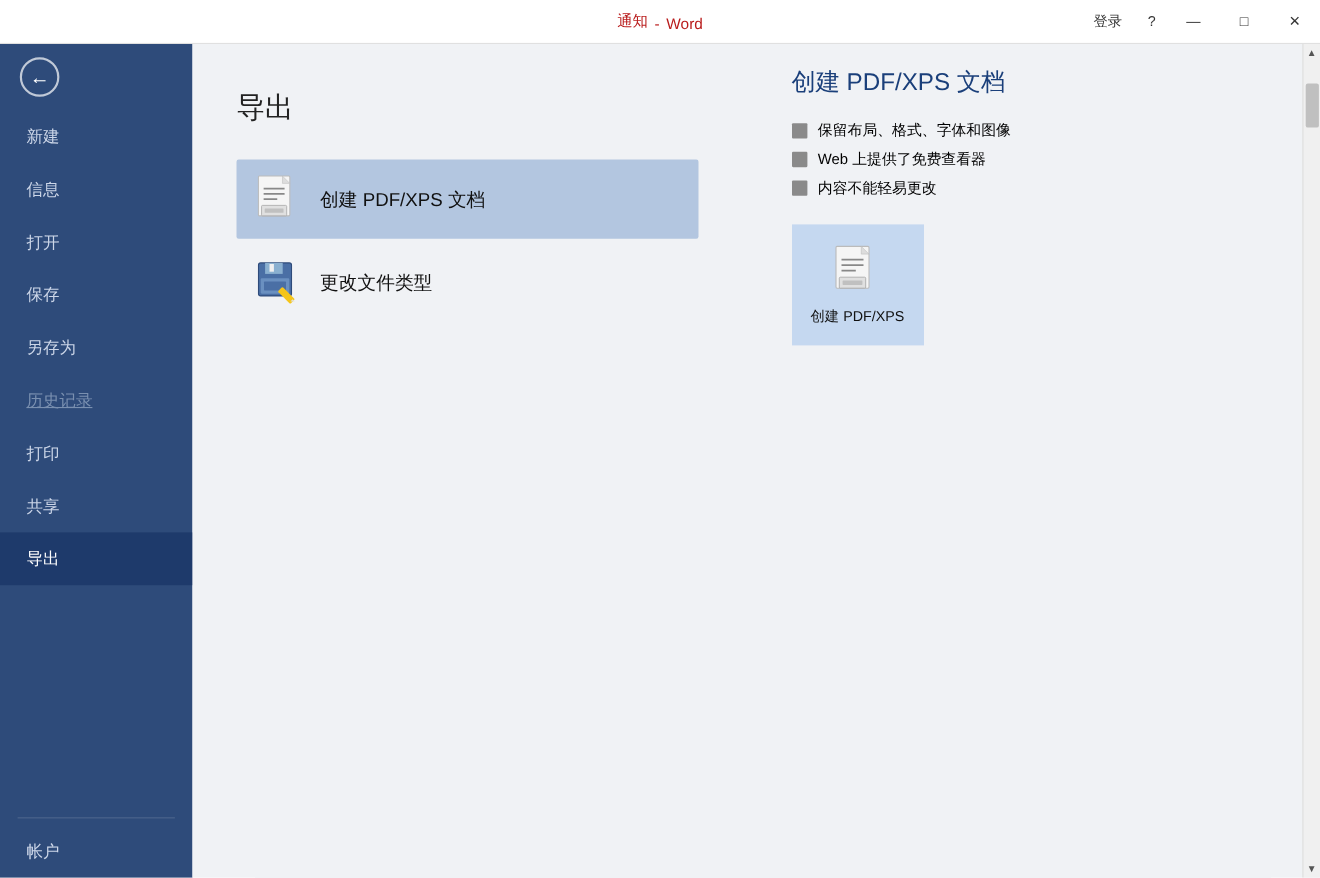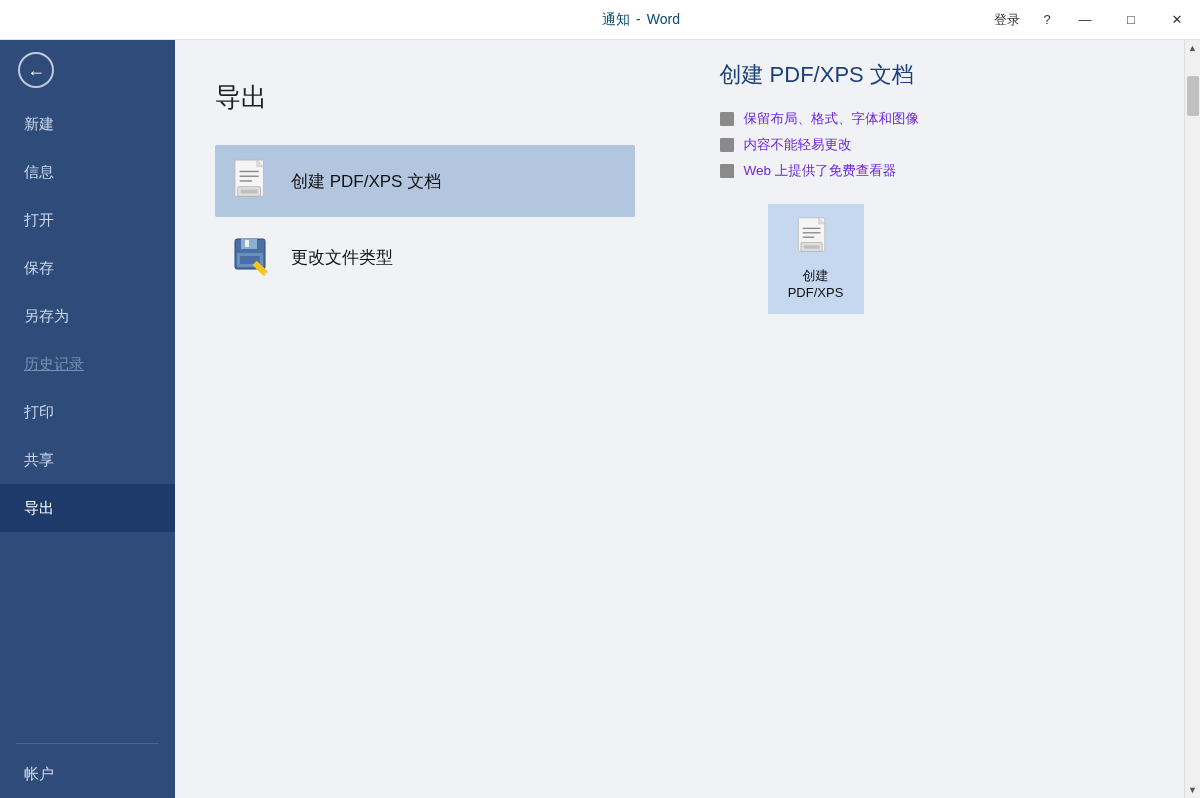--- a/index.html
+++ b/index.html
@@ -19,28 +19,27 @@
       background: #fff;
       display: flex;
       align-items: center;
       justify-content: space-between;
       border-bottom: 1px solid #e0e0e0;
       padding: 0 0 0 0;
       flex-shrink: 0;
     }
     .title-bar-center {
       display: flex;
-      align-items: flex-start;
+      align-items: flex-end;
       gap: 6px;
       font-size: 14px;
-      color: #0c4a6e;
+      color: #b91c1c;
       position: absolute;
       left: 50%;
       transform: translateX(-50%);
-      margin-left: 41px;
     }
     .title-bar-right {
       display: flex;
       align-items: center;
       margin-left: auto;
     }
     .title-btn {
       width: 46px;
       height: 40px;
       display: flex;
@@ -199,46 +198,45 @@
     }
     .feature-list {
       list-style: none;
       margin-bottom: 24px;
     }
     .feature-list li {
       display: flex;
       align-items: flex-start;
       gap: 10px;
       font-size: 13.5px;
-      color: #6d28d9;
+      color: #000000;
       margin-bottom: 8px;
     }
     .feature-bullet {
       width: 14px;
       height: 14px;
       background: #8a8a8a;
       flex-shrink: 0;
       margin-top: 2px;
       border-radius: 1px;
     }
 
     
     .create-btn {
-      width: 96px;
+      width: 120px;
       height: 110px;
       background: #c5d8f0;
       border: none;
       display: flex;
       flex-direction: column;
       align-items: center;
       justify-content: center;
       cursor: pointer;
       gap: 8px;
       padding: 12px 8px;
-      margin-left: 48px;
     }
     .create-btn-label {
       font-size: 13px;
       color: #111;
       text-align: center;
       line-height: 1.3;
     }
 
     
     .scrollbar-track {
@@ -392,25 +390,25 @@
 
         <div class="right-panel">
           <div class="right-title">创建 PDF/XPS 文档</div>
           <ul class="feature-list">
             <li>
               <div class="feature-bullet"></div>
               <span>保留布局、格式、字体和图像</span>
             </li>
             <li>
               <div class="feature-bullet"></div>
-              <span>内容不能轻易更改</span>
+              <span>Web 上提供了免费查看器</span>
             </li>
             <li>
               <div class="feature-bullet"></div>
-              <span>Web 上提供了免费查看器</span>
+              <span>内容不能轻易更改</span>
             </li>
           </ul>
 
           <button class="create-btn">
             <svg width="44" height="50" viewBox="0 0 44 50" fill="none" xmlns="http://www.w3.org/2000/svg">
               <rect x="2" y="2" width="30" height="38" rx="1" fill="#f5f5f5" stroke="#bbb" stroke-width="1"></rect>
               <polygon points="25,2 32,9 25,9" fill="#ddd" stroke="#bbb" stroke-width="0.5"></polygon>
               <line x1="7" y1="14" x2="27" y2="14" stroke="#888" stroke-width="1.5"></line>
               <line x1="7" y1="19" x2="27" y2="19" stroke="#888" stroke-width="1.5"></line>
               <line x1="7" y1="24" x2="20" y2="24" stroke="#888" stroke-width="1.5"></line>

